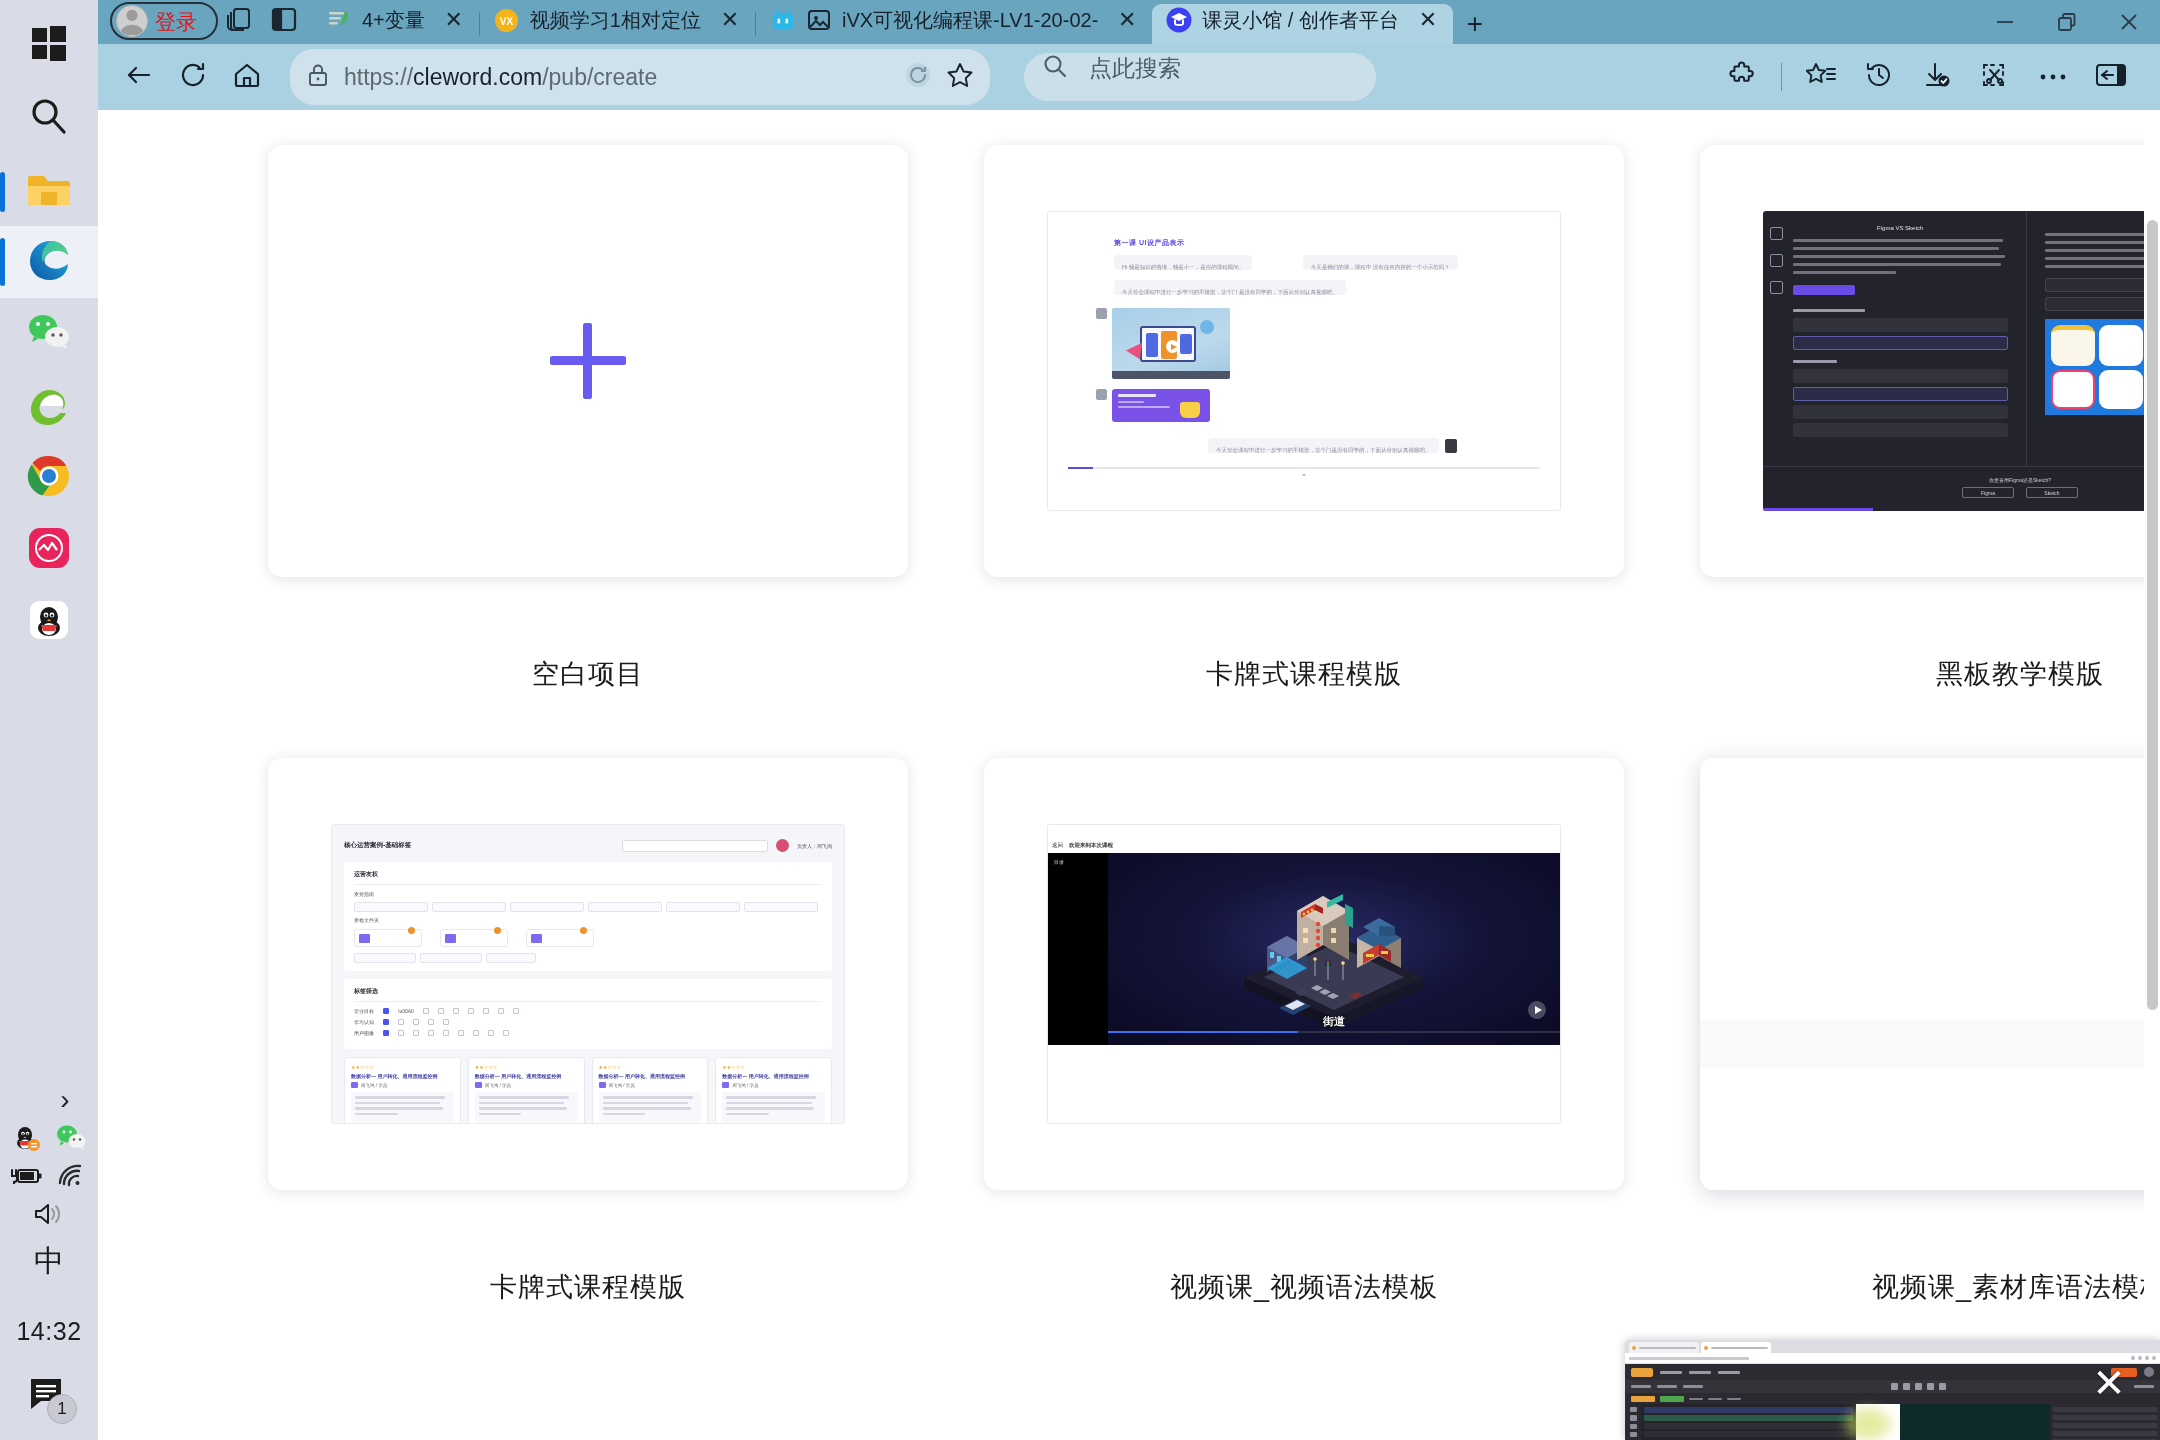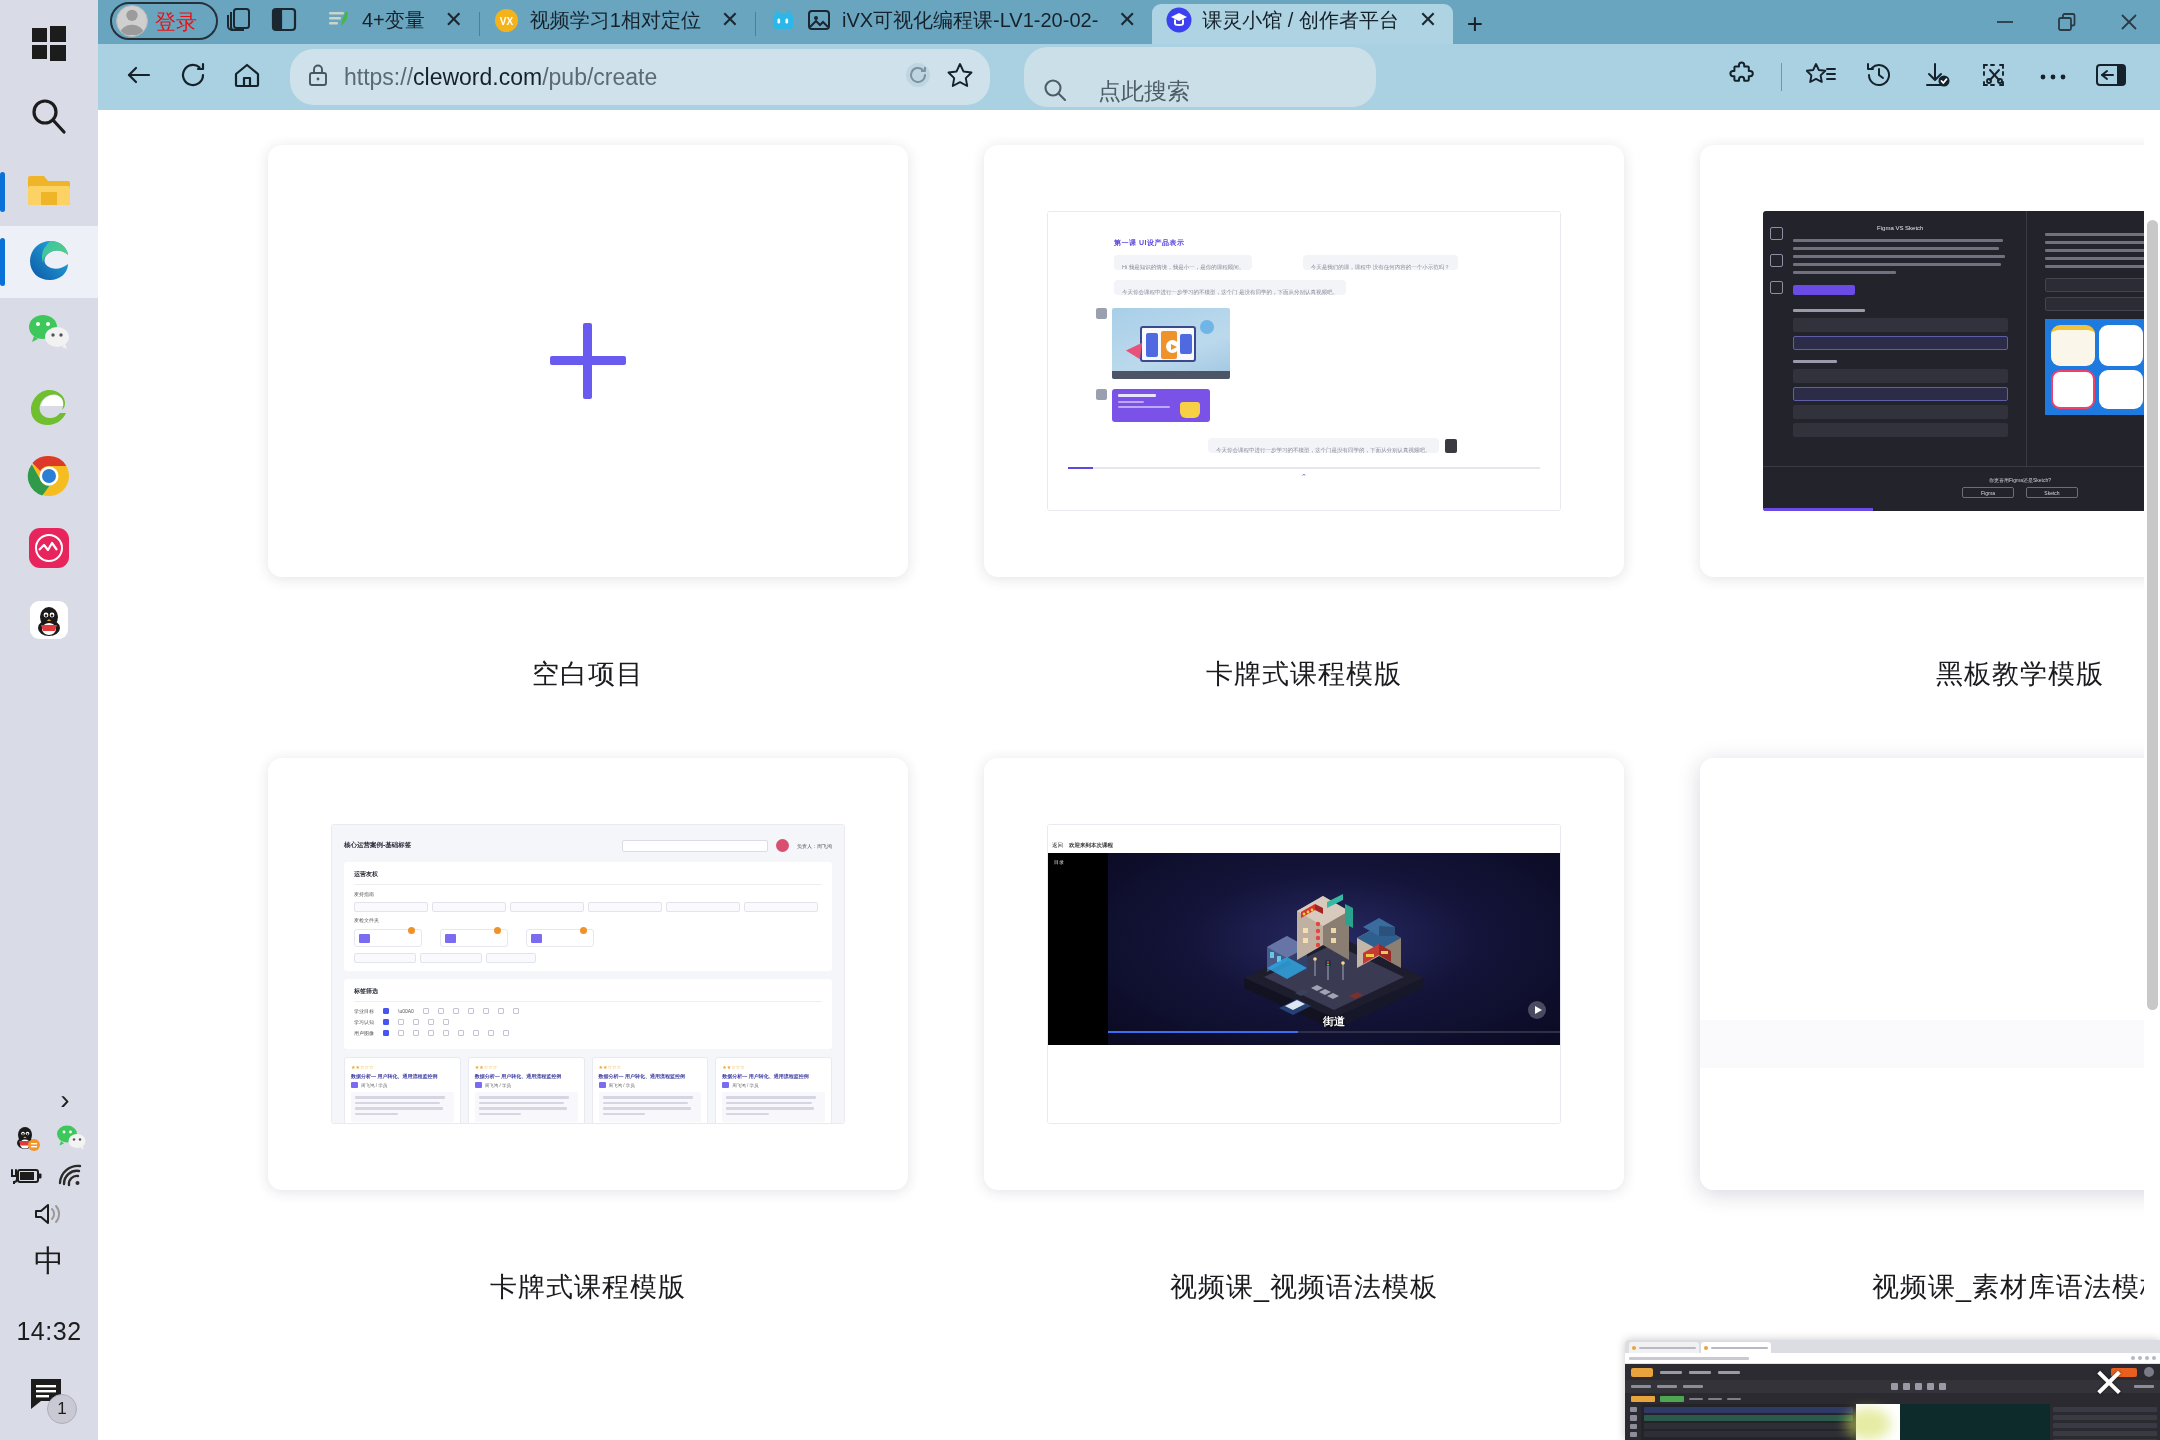--- a/index.html
+++ b/index.html
@@ -108,23 +108,23 @@
   .omnibox {
     flex: 0 0 auto; width: 700px; height: 56px; margin-left: 14px;
     background: #cfe2eb; border-radius: 24px;
     display: flex; align-items: center; padding: 0 16px; gap: 14px;
     position: relative;
   }
   .url-text { font-size: 23px; color: #5b6a73; white-space: nowrap; }
   .url-text b { color: #16222b; font-weight: 400; }
   .omni-right { margin-left: auto; display: flex; align-items: center; gap: 14px; }
   .searchbox {
-    width: 352px; height: 60px; margin-left: 30px;
+    width: 352px; height: 48px; margin-left: 30px;
     background: #cbdfe9; border-radius: 24px;
-    display: flex; align-items: flex-end; padding: 0 18px; gap: 30px;
+    display: flex; align-items: flex-start; padding: 0 18px; gap: 21px;
   }
   .search-ph { font-size: 23px; color: #4e5d66; }
   .tr-icons { margin-left: auto; display: flex; align-items: center; gap: 4px; padding-right: 6px;}
   .tr-btn { width: 54px; height: 50px; display: flex; align-items: center; justify-content: center; color: #16222b; }
   .tr-sep { width: 1px; height: 28px; background: #6898ad; margin: 0 8px; }
 
   
   .page {
     position: absolute; left: 98px; top: 110px;
     width: 2062px; height: 1330px; background: #ffffff;

